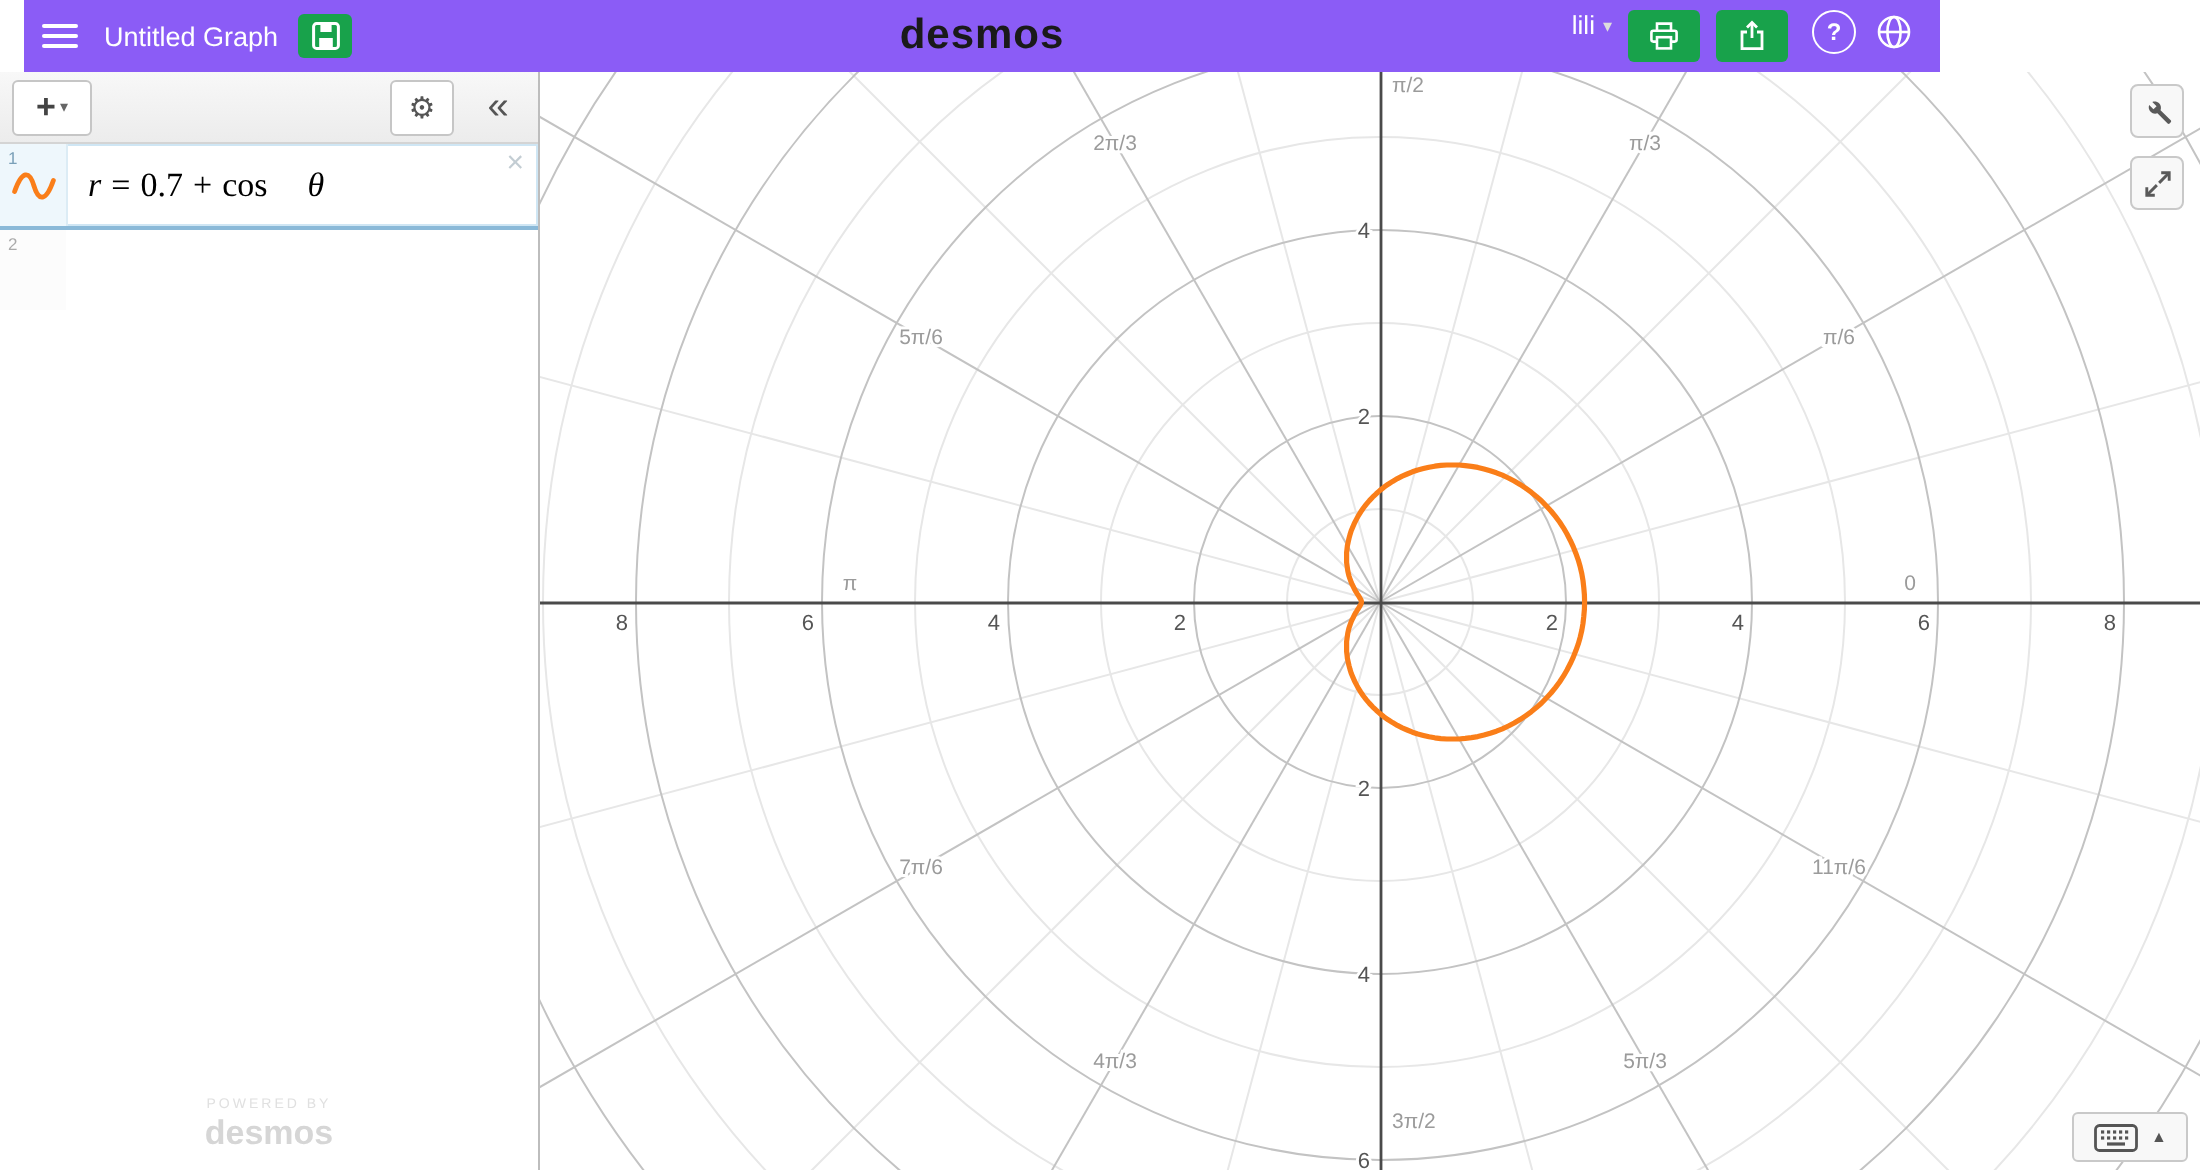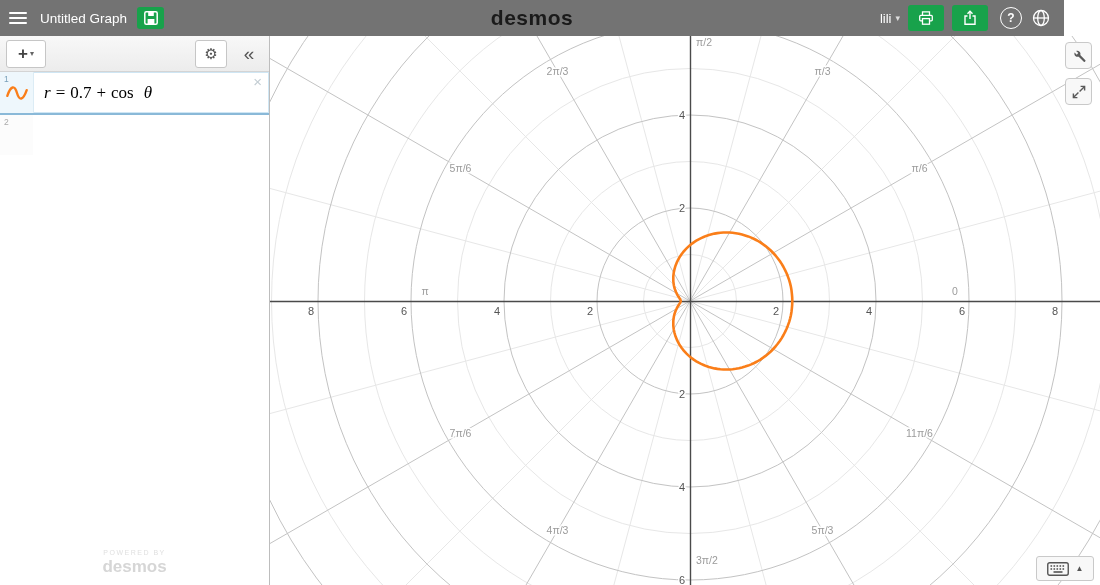--- a/index.html
+++ b/index.html
@@ -1,31 +1,31 @@
 <!DOCTYPE html>
 <html style="--green: #18a24b; --sel-blue: #8ab9d8;"><head>
 <meta charset="utf-8">
 <style>
   html,body{margin:0;padding:0;}
   body{
     width:1100px;height:585px;overflow:hidden;position:relative;
     font-family:"Liberation Sans",sans-serif;background:#fff;
   }
   
-  .topbar{position:absolute;top:0;left:0;width:1064px;height:36px;background:#737373;
+  .topbar{position:absolute;top:0;left:12px;width:958px;height:36px;background:#8b5cf6;
     display:flex;align-items:center;z-index:5;}
   .hamburger{width:36px;height:36px;display:flex;flex-direction:column;justify-content:center;
     align-items:center;gap:3px;cursor:pointer;}
   .hamburger span{display:block;width:18px;height:2px;background:#fff;border-radius:1px;}
   .doc-title{color:#fff;font-size:13.5px;margin-left:4px;}
   .save-btn{margin-left:10px;width:27px;height:22px;border-radius:3px;background:var(--green);
     display:flex;align-items:center;justify-content:center;cursor:pointer;}
   .logo{position:absolute;left:0;right:0;text-align:center;font-size:21px;font-weight:bold;
     letter-spacing:0.5px;color:#1a1a1a;pointer-events:none;}
-  .top-right{margin-left:auto;display:flex;align-items:center;padding-right:12px;gap:8px;}
+  .top-right{margin-left:auto;display:flex;align-items:flex-start;padding-right:12px;gap:8px;}
   .account{color:#fff;font-size:13px;display:flex;align-items:center;gap:4px;cursor:pointer;}
   .account .caret{font-size:9px;color:#ddd;}
   .green-btn{width:36px;height:26px;border-radius:3px;background:var(--green);
     display:flex;align-items:center;justify-content:center;cursor:pointer;}
   .circle-btn{width:22px;height:22px;border-radius:50%;border:1.5px solid #fff;color:#fff;
     display:flex;align-items:center;justify-content:center;font-size:12px;font-weight:bold;
     box-sizing:border-box;cursor:pointer;margin-left:4px;}
   .globe-btn{width:22px;height:22px;display:flex;align-items:center;justify-content:center;cursor:pointer;}
   
   .panel{position:absolute;top:36px;left:0;width:269px;height:549px;background:#fff;
@@ -46,21 +46,21 @@
   .expr-row.empty{height:40px;}
   .gutter{width:33px;display:flex;align-items:center;justify-content:center;position:relative;cursor:pointer;}
   .expr-row.selected .gutter{background:#eef7fc;border-right:1px solid #dcecf5;}
   .expr-row.empty .gutter{background:#fcfcfc;}
   .idx{position:absolute;top:2px;left:4px;font-size:8.5px;color:#7aa0b8;}
   .expr-row.empty .idx{color:#aaa;}
   .expr-content{flex:1;display:flex;align-items:center;padding-left:10px;
     font-family:"Liberation Serif",serif;font-size:17px;color:#000;cursor:text;}
   .mi{font-style:italic;}
   .rel{margin:0 5px;}
-  .fn{margin-right:10px;}
+  .fn{margin-right:20px;}
   .close-x{position:absolute;top:2px;right:7px;color:#c3cdd3;font-size:15px;line-height:1;cursor:pointer;}
   .powered{position:absolute;bottom:8px;left:0;width:100%;text-align:center;color:#d9d9d9;}
   .powered .pby{display:block;font-size:7px;letter-spacing:1.5px;text-transform:uppercase;color:#e0e0e0;}
   .powered .brand{display:block;font-size:17px;font-weight:bold;color:#d6d6d6;margin-top:1px;}
   
   .graph{position:absolute;left:270px;top:36px;width:830px;height:549px;background:#fff;}
   #polar-svg{display:block;width:830px;height:549px;cursor:grab;}
   .tool-btn{position:absolute;width:27px;height:27px;background:#f8f8f8;border:1px solid #c9c9c9;
     border-radius:4px;display:flex;align-items:center;justify-content:center;cursor:pointer;box-sizing:border-box;}
   .wrench-btn{right:8px;top:6px;}

